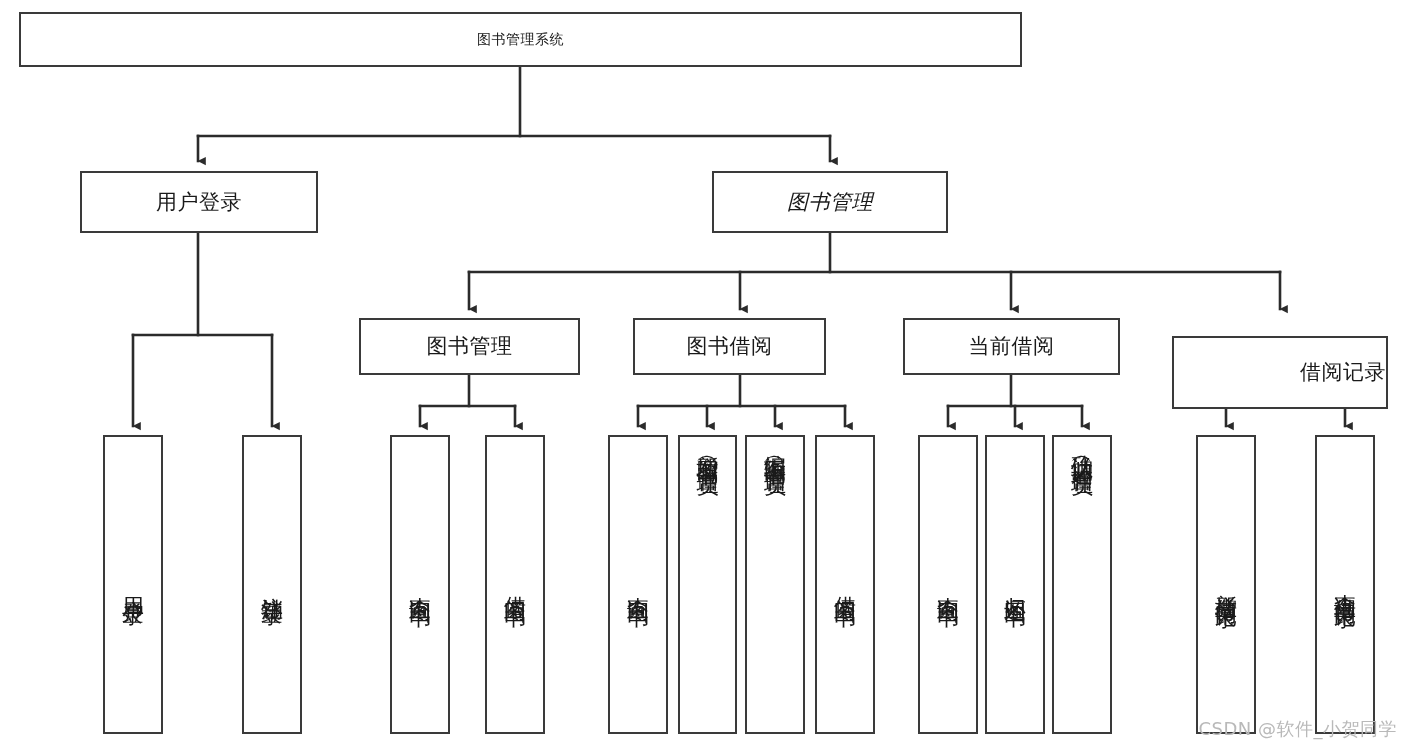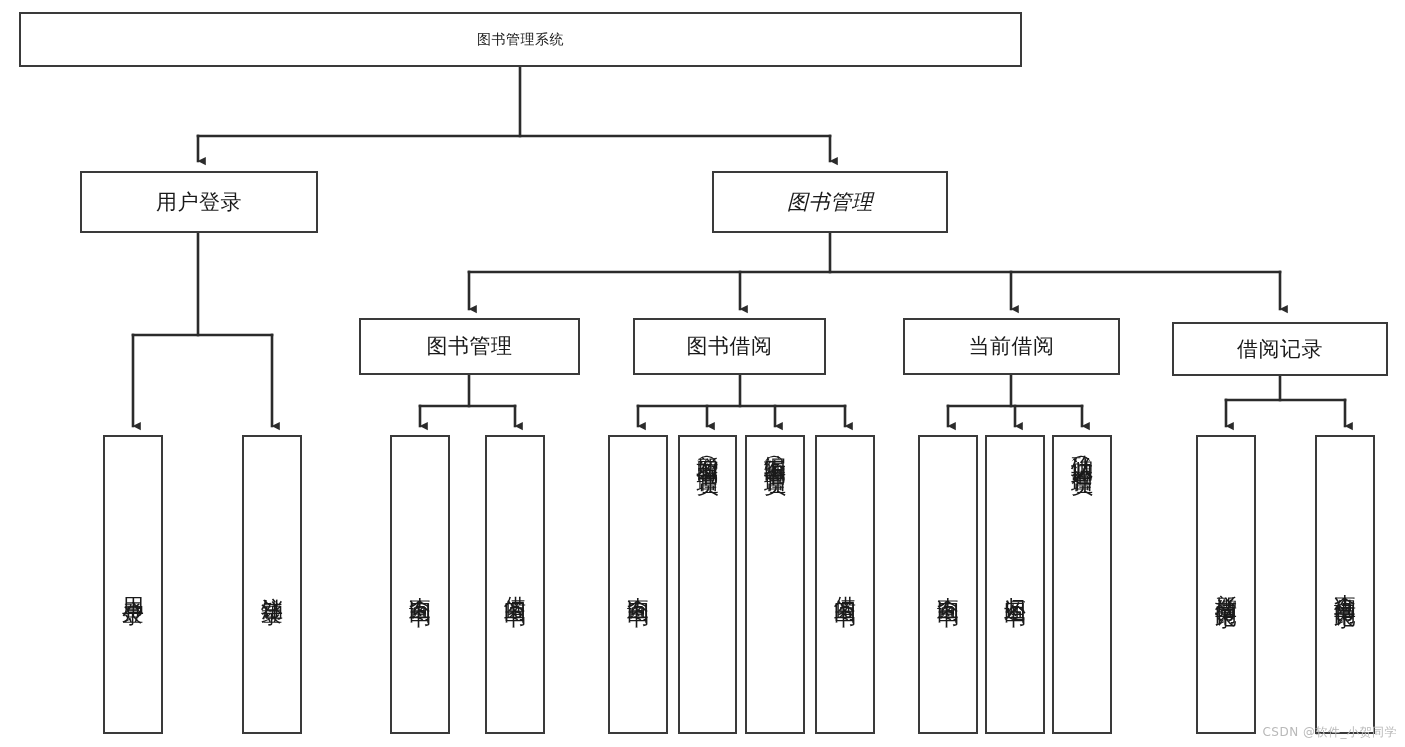--- a/index.html
+++ b/index.html
@@ -54,21 +54,21 @@
     display:block;
   }
   .node.vert.mid{
     align-items:center;
   }
   .node.root .label{ font-size:14px; }
   .watermark{
     position:absolute;
     right:8px;
     bottom:6px;
-    font-size:12px;
+    font-size:18px;
     color:#b9b9b9;
     letter-spacing:0.5px;
     z-index:5;
     white-space:nowrap;
   }
 </style>
 </head>
 <body>
 
 <div id="canvas">
@@ -140,21 +140,21 @@
   </div>
 
   <div class="node" style="left:633px; top:318px; width:193px; height:57px;">
     <span class="label">图书借阅</span>
   </div>
 
   <div class="node" style="left:903px; top:318px; width:217px; height:57px;">
     <span class="label">当前借阅</span>
   </div>
 
-  <div class="node" style="left:1172px; top:322px; width:216px; height:54px;">
+  <div class="node" style="left:1172px; top:336px; width:216px; height:73px;justify-content:flex-end;">
     <span class="label">借阅记录</span>
   </div>
 
   <div class="node vert mid" style="left:103px; top:435px; width:60px; height:299px;">
     <span class="label">用户登录</span>
   </div>
 
   <div class="node vert mid" style="left:242px; top:435px; width:60px; height:299px;">
     <span class="label">注销登录</span>
   </div>

